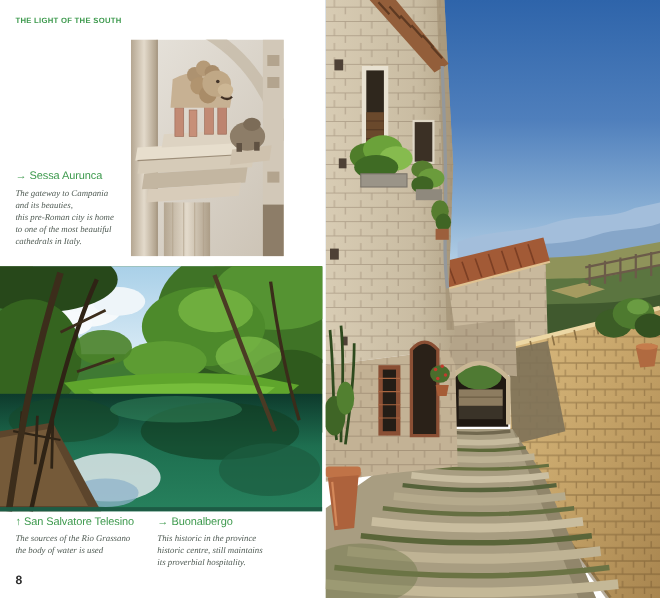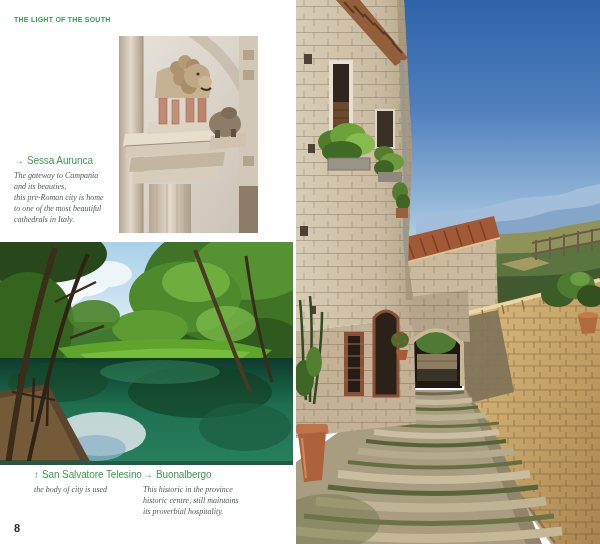--- a/index.html
+++ b/index.html
@@ -24,21 +24,21 @@
   .cap-lines{
     margin-top:4px;font-family:"Liberation Serif","DejaVu Serif",serif;
     font-style:italic;font-size:8px;line-height:11px;
     color:var(--caption-text,#515c55);white-space:nowrap;
   }
   .pagenum{
     left:14px;top:522px;font-size:11px;font-weight:bold;
     color:var(--page-number-color,#2f2f2f);
   }
   .cap-sessa{left:14px;top:155px;width:104px;}
-  .cap-row-1{left:14px;top:469px;width:128px;margin-left:20px;}
+  .cap-row-1{left:14px;top:469px;width:128px;}
   .cap-row-2{left:143px;top:469px;width:150px;}
 </style>
 </head>
 <body>
 
 <div class="abs kicker">THE LIGHT OF THE SOUTH</div>
 
 <figure class="abs photo" style="left:119px;top:36px;width:139px;height:197px;">
 <svg viewBox="0 0 139 197" width="139" height="197">
   <defs>
@@ -176,21 +176,22 @@
   </g>
   <rect x="0" y="219" width="293" height="4" fill="#1d5c45"></rect>
 </svg>
 </figure>
 
 <div class="abs cap-row-1">
   <div class="cap-title">
     <span class="arrow">↑</span><span>San Salvatore Telesino</span>
   </div>
   <div class="cap-lines">
-      <div>the body of city is used</div>
+      <div>The sources of the Rio Grassano</div>
+      <div>the body of water is used</div>
     </div>
 </div>
 
 <div class="abs cap-row-2">
   <div class="cap-title">
     <span class="arrow">→</span><span>Buonalbergo</span>
   </div>
   <div class="cap-lines">
       <div>This historic in the province</div>
       <div>historic centre, still maintains</div>

